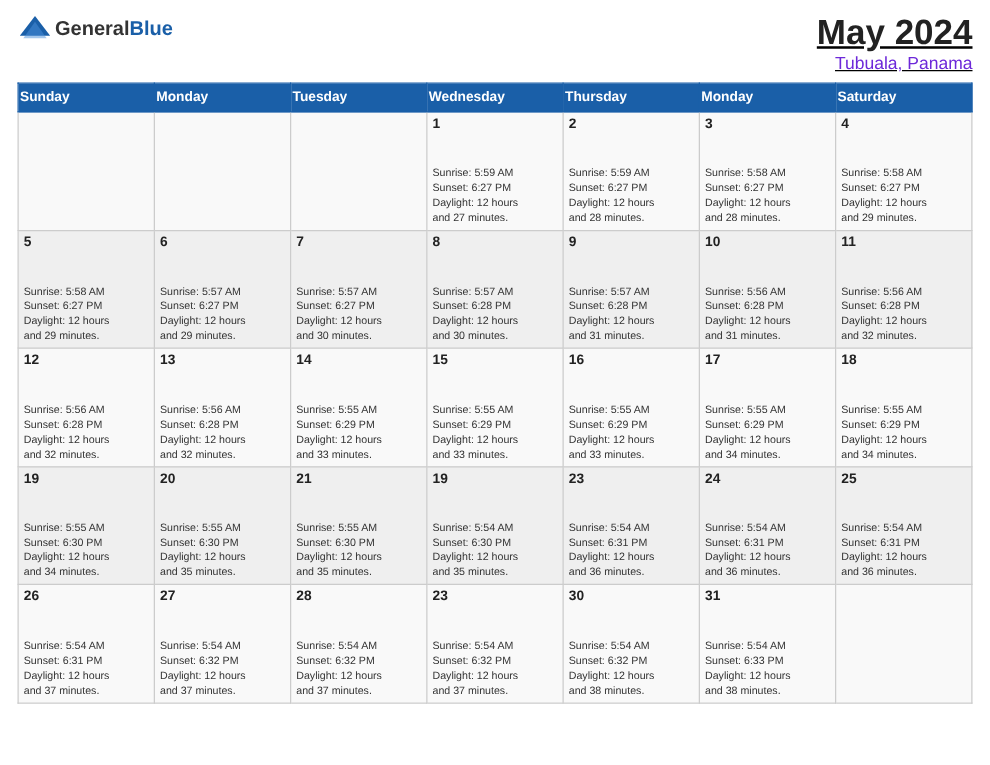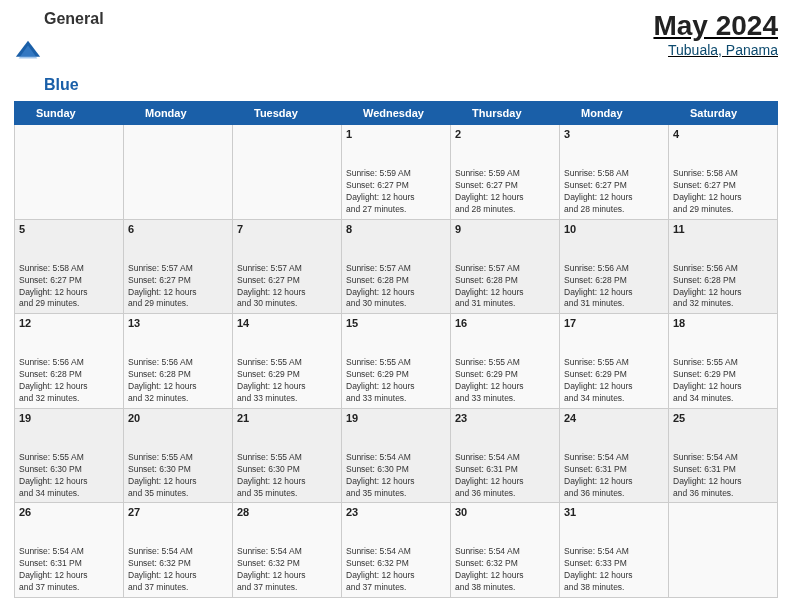--- a/index.html
+++ b/index.html
@@ -21,23 +21,22 @@
       justify-content: space-between;
       align-items: flex-start;
       margin-bottom: 8px;
     }
     .logo {
       display: flex;
       align-items: center;
     }
     .logo-text {
       display: flex;
-      flex-direction: column;
+      flex-direction: row;
       line-height: 1.1;
-      gap: 48px;
     }
     .logo-general {
       font-size: 16px;
       font-weight: bold;
       color: #333;
     }
     .logo-blue {
       font-size: 16px;
       font-weight: bold;
       color: #1a5fa8;
@@ -51,33 +50,33 @@
       text-align: right;
       text-decoration: underline;
     }
     .month-title {
       font-size: 28px;
       font-weight: bold;
       color: #222;
     }
     .subtitle {
       font-size: 14px;
-      color: #0c4a6e;
+      color: #6d28d9;
     }
     .calendar {
       width: 100%;
       border-collapse: collapse;
       table-layout: fixed;
     }
     .calendar thead tr th {
       background: #1a5fa8;
       color: #fff;
       font-size: 11px;
       font-weight: bold;
-      padding: 5px 21px;
+      padding: 5px 1px;
       text-align: left;
       border: 1px solid #1a5fa8;
     }
     .calendar tbody tr td {
       border: 1px solid #ccc;
       vertical-align: top;
       padding: 3px 4px;
       font-size: 9px;
       color: #333;
       height: 84px;

